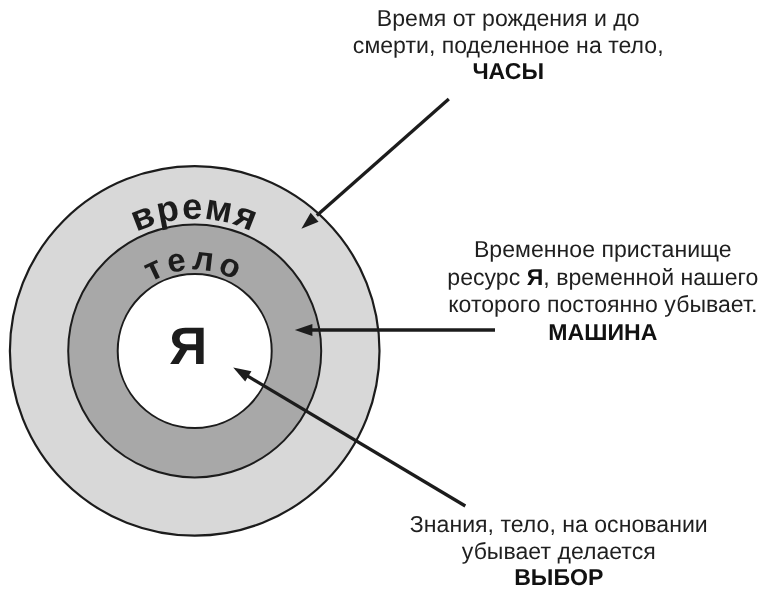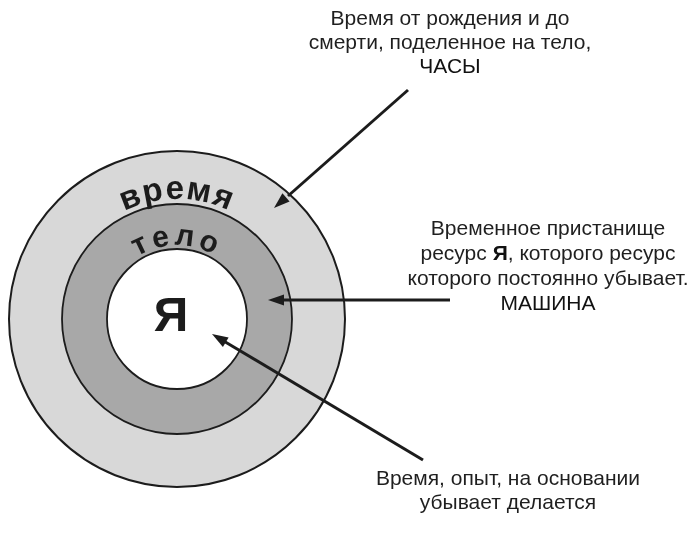--- a/index.html
+++ b/index.html
@@ -37,21 +37,21 @@
   }
   .annotation {
     position: absolute;
     text-align: center;
     color: #1f1f1f;
     font-size: 21px;
     line-height: 24px;
   }
   .annotation .line { white-space: nowrap; }
   .annotation .keyword {
-    font-weight: 400;
+    font-weight: 700;
     color: #111111;
   }
   .annotation.machine { line-height: 25px; }
   .annotation b { font-weight: 700; color: #111111; }
 </style>
 </head>
 <body>
 
 <div class="stage">
 
@@ -77,31 +77,32 @@
     <line x1="408" y1="90" x2="288" y2="196" stroke="#1c1c1c" stroke-width="3"></line>
     <polygon points="274,208 282.4,193.3 289.6,201.5" fill="#1c1c1c"></polygon>
 
     <line x1="450" y1="300" x2="282" y2="300" stroke="#1c1c1c" stroke-width="3"></line>
     <polygon points="268,300 284,294.5 284,305.5" fill="#1c1c1c"></polygon>
 
     <line x1="423" y1="460" x2="224.5" y2="341.5" stroke="#1c1c1c" stroke-width="3"></line>
     <polygon points="212,334 228.6,337.5 222.9,346.9" fill="#1c1c1c"></polygon>
   </svg>
 
-  <div class="annotation hours" style="left:280px; top:6px; width:340px;">
+  <div class="annotation hours" style="left:292px; top:6px; width:340px;">
     <div class="line">Время от рождения и до</div>
     <div class="line">смерти, поделенное на тело,</div>
     <div class="line keyword">ЧАСЫ</div>
   </div>
 
   <div class="annotation machine" style="left:392px; top:215px; width:312px;">
     <div class="line">Временное пристанище</div>
-    <div class="line"><span>ресурс </span><b>Я</b><span>, которого ресурс</span></div>
+    <div class="line"><span>ресурс </span><b>Я</b><span>, временной нашего</span></div>
     <div class="line">которого постоянно убывает.</div>
     <div class="line keyword">МАШИНА</div>
   </div>
 
   <div class="annotation choice" style="left:358px; top:466px; width:300px;">
-    <div class="line">Время, опыт, на основании</div>
+    <div class="line">Знания, тело, на основании</div>
     <div class="line">убывает делается</div>
+    <div class="line keyword">ВЫБОР</div>
   </div>
 
 </div>
 
 </body></html>

